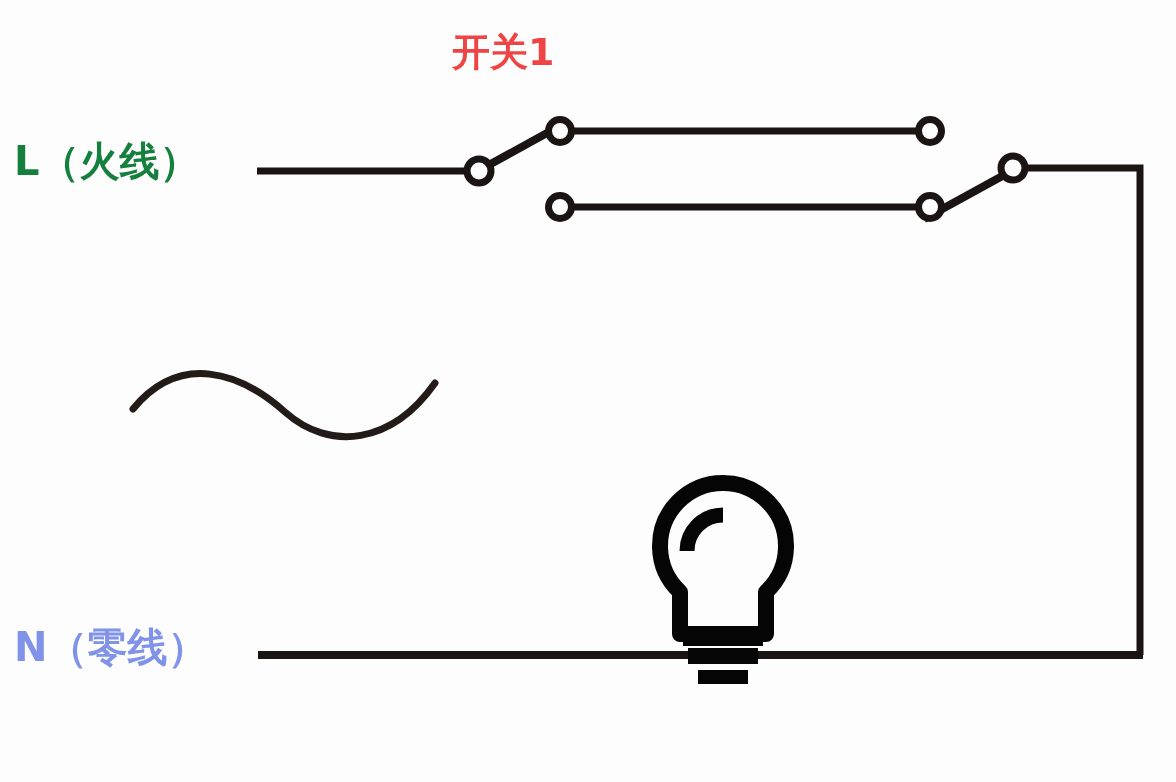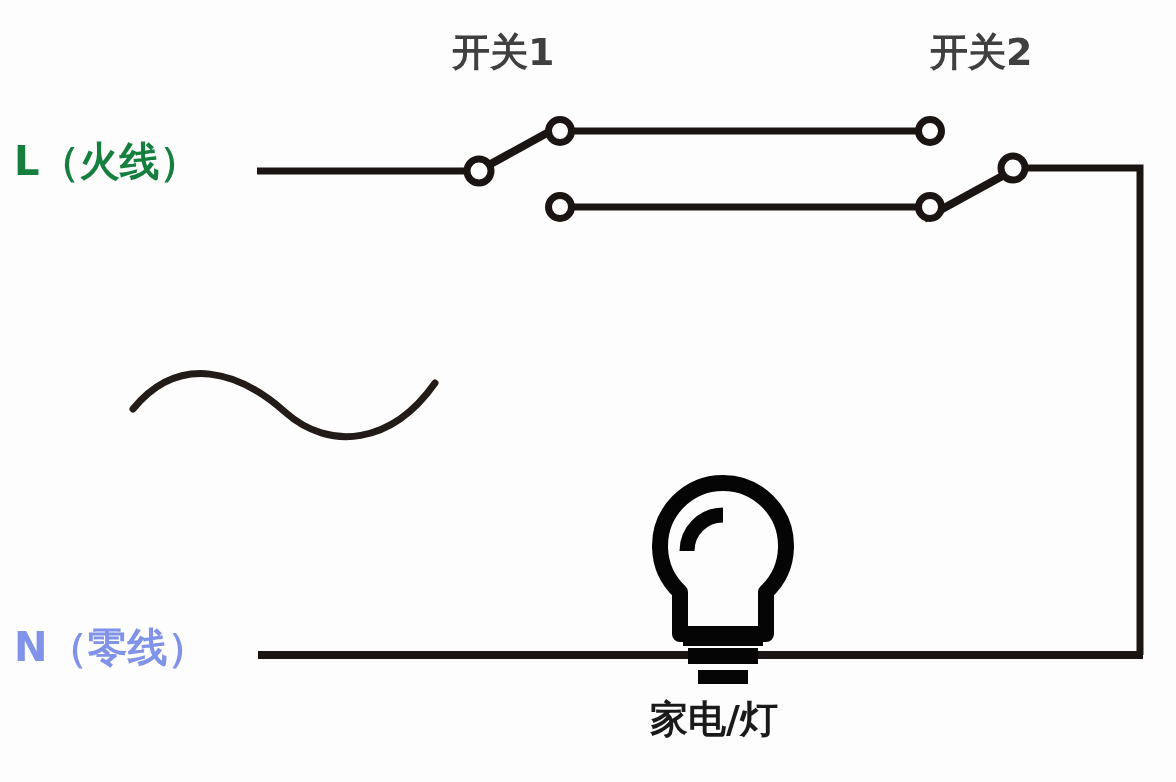--- a/index.html
+++ b/index.html
@@ -40,21 +40,21 @@
     letter-spacing: 0px;
   }
   .lbl-N {
     left: 14px;
     top: 627px;
     font-size: 40px;
     text-align: right;
   }
   .lbl-sw {
     font-size: 38px;
-    color: #404040;
+    color: #ef4444;
     font-weight: 600;
   }
   .lbl-sw1 { left: 452px; top: 33px; }
   .lbl-sw2 { left: 930px; top: 33px; }
   .lbl-load {
     left: 650px;
     top: 700px;
     font-size: 38px;
     color: #1a1a1a;
     font-weight: 600;
@@ -121,17 +121,15 @@
     </g>
 
   </svg>
 
   <div class="lbl lbl-L" style="color:#15803d">L（火线）</div>
 
   <div class="lbl lbl-N" style="color:#8093e8">N（零线）</div>
 
   <div class="lbl lbl-sw lbl-sw1">开关1</div>
 
-  <div class="lbl lbl-sw lbl-sw2">开关2</div>
 
-  <div class="lbl lbl-load">家电/灯</div>
 
 </div>
 
 </body></html>

